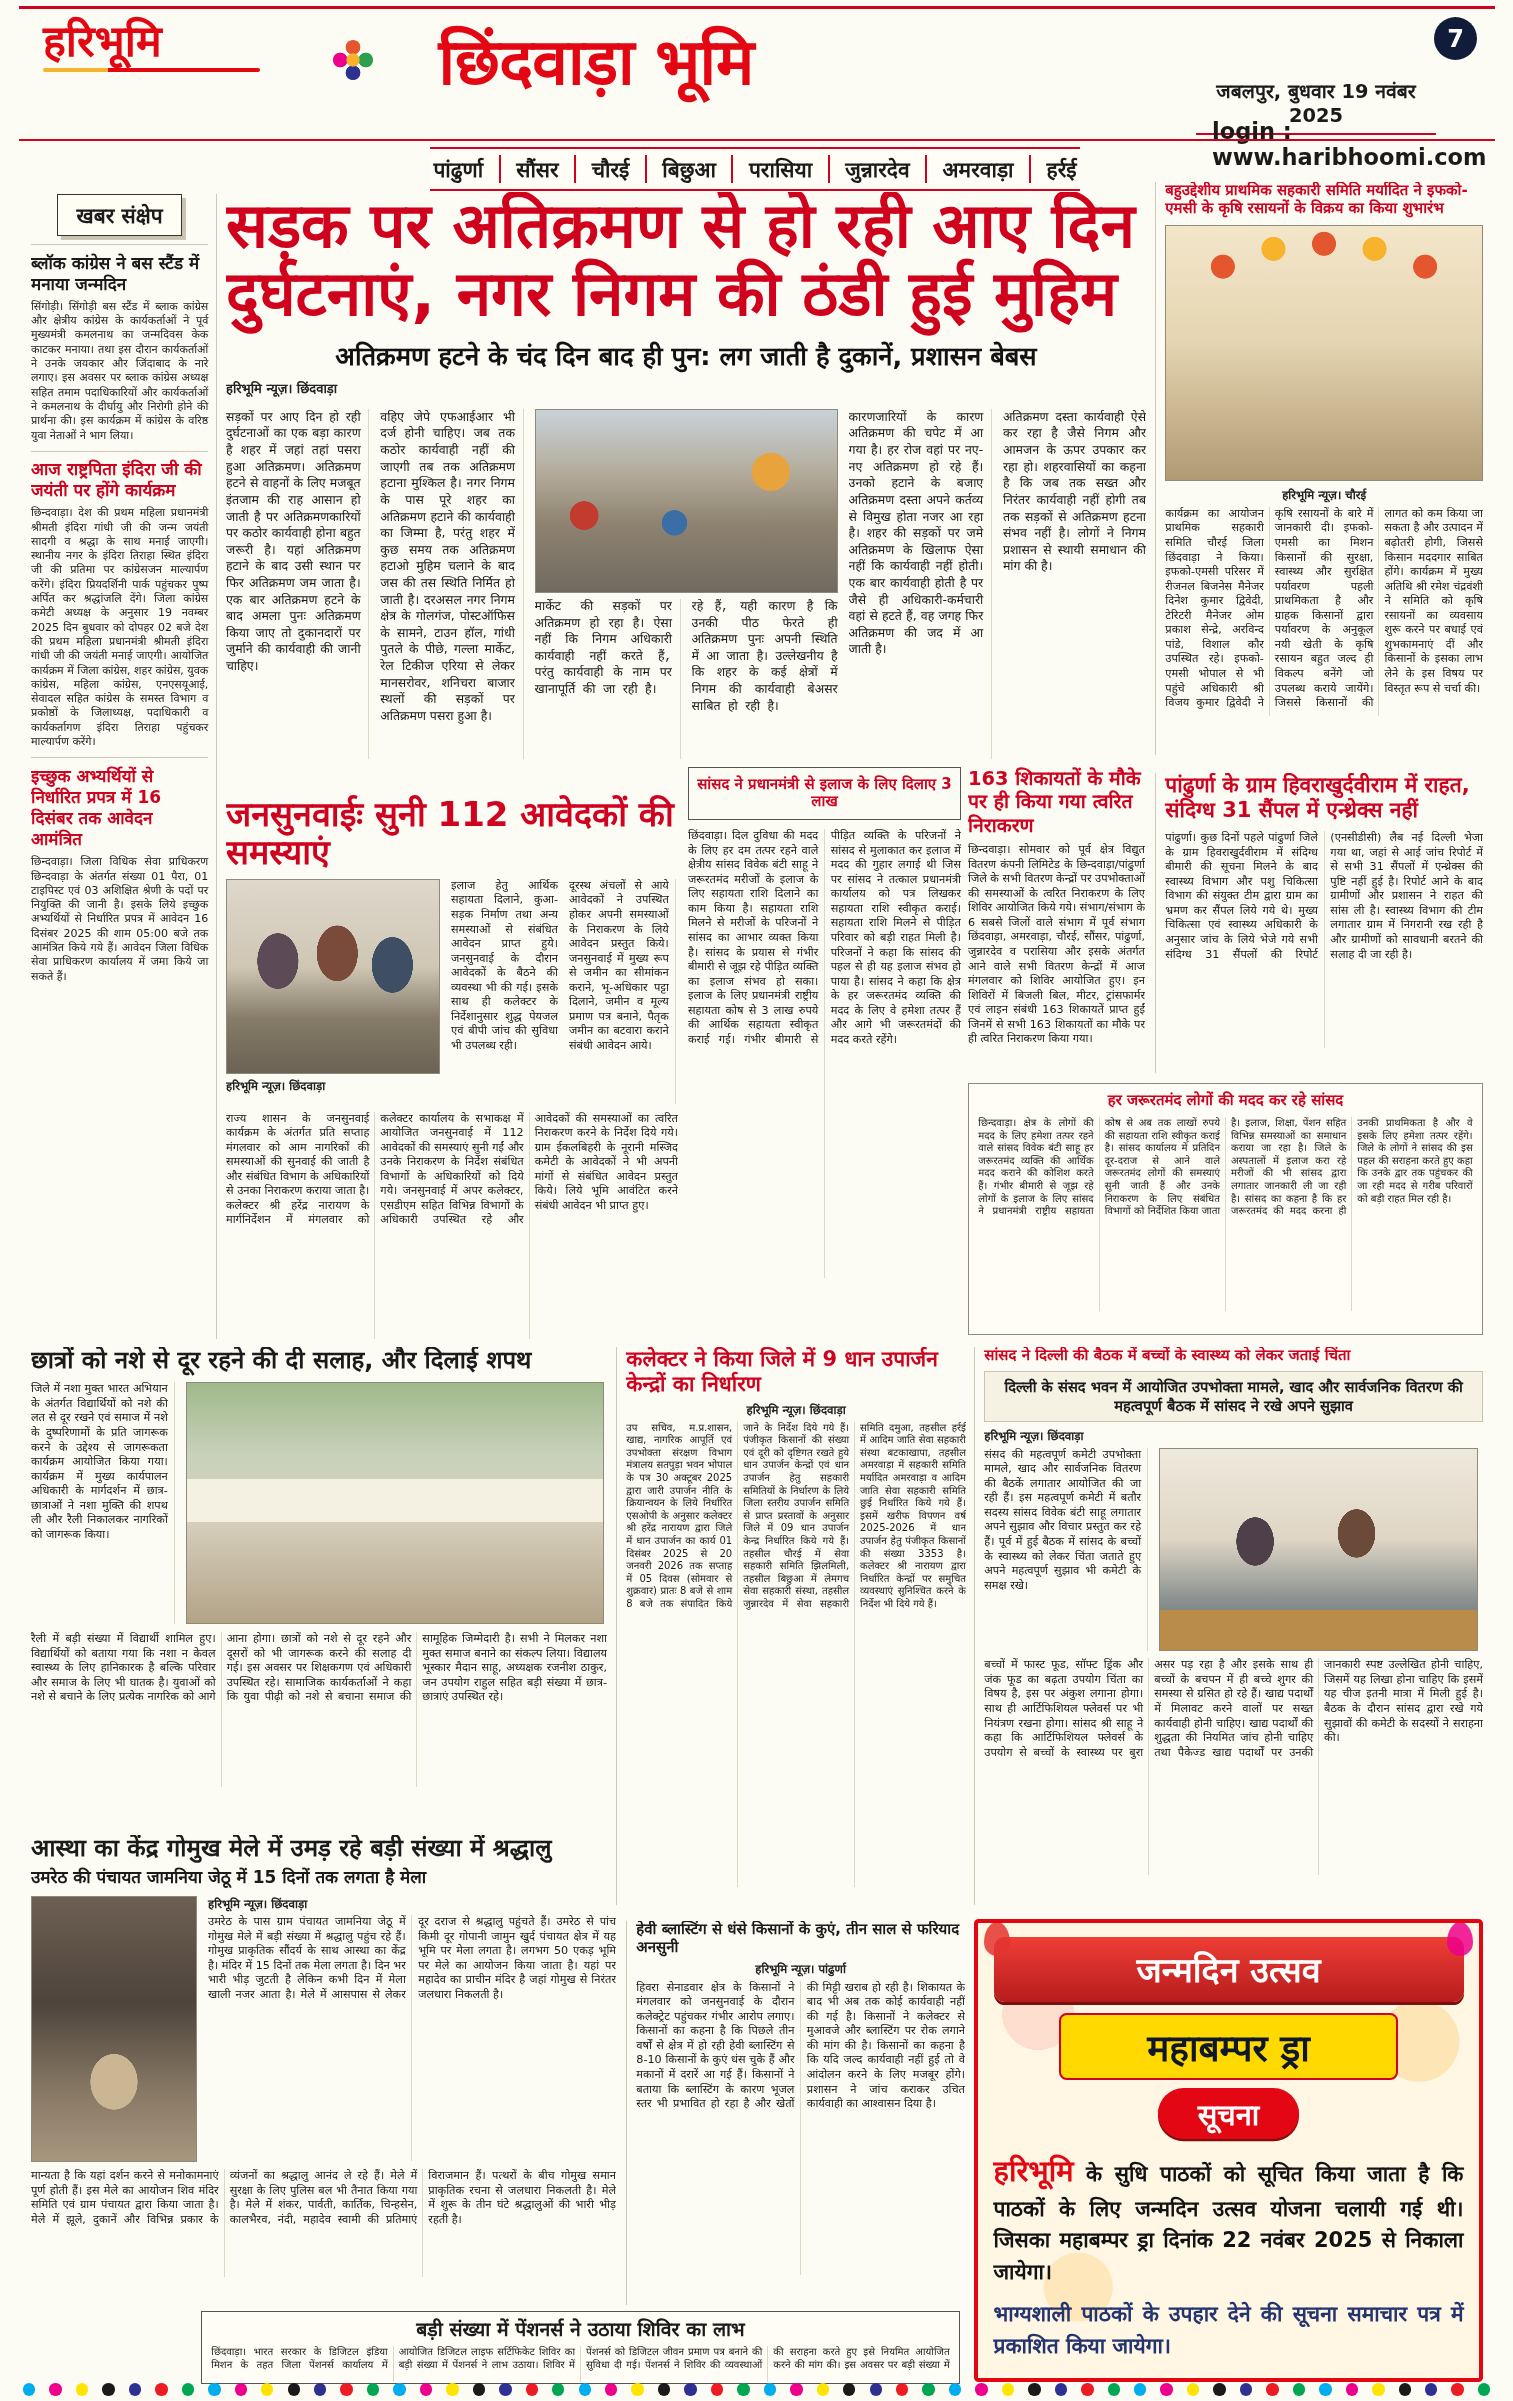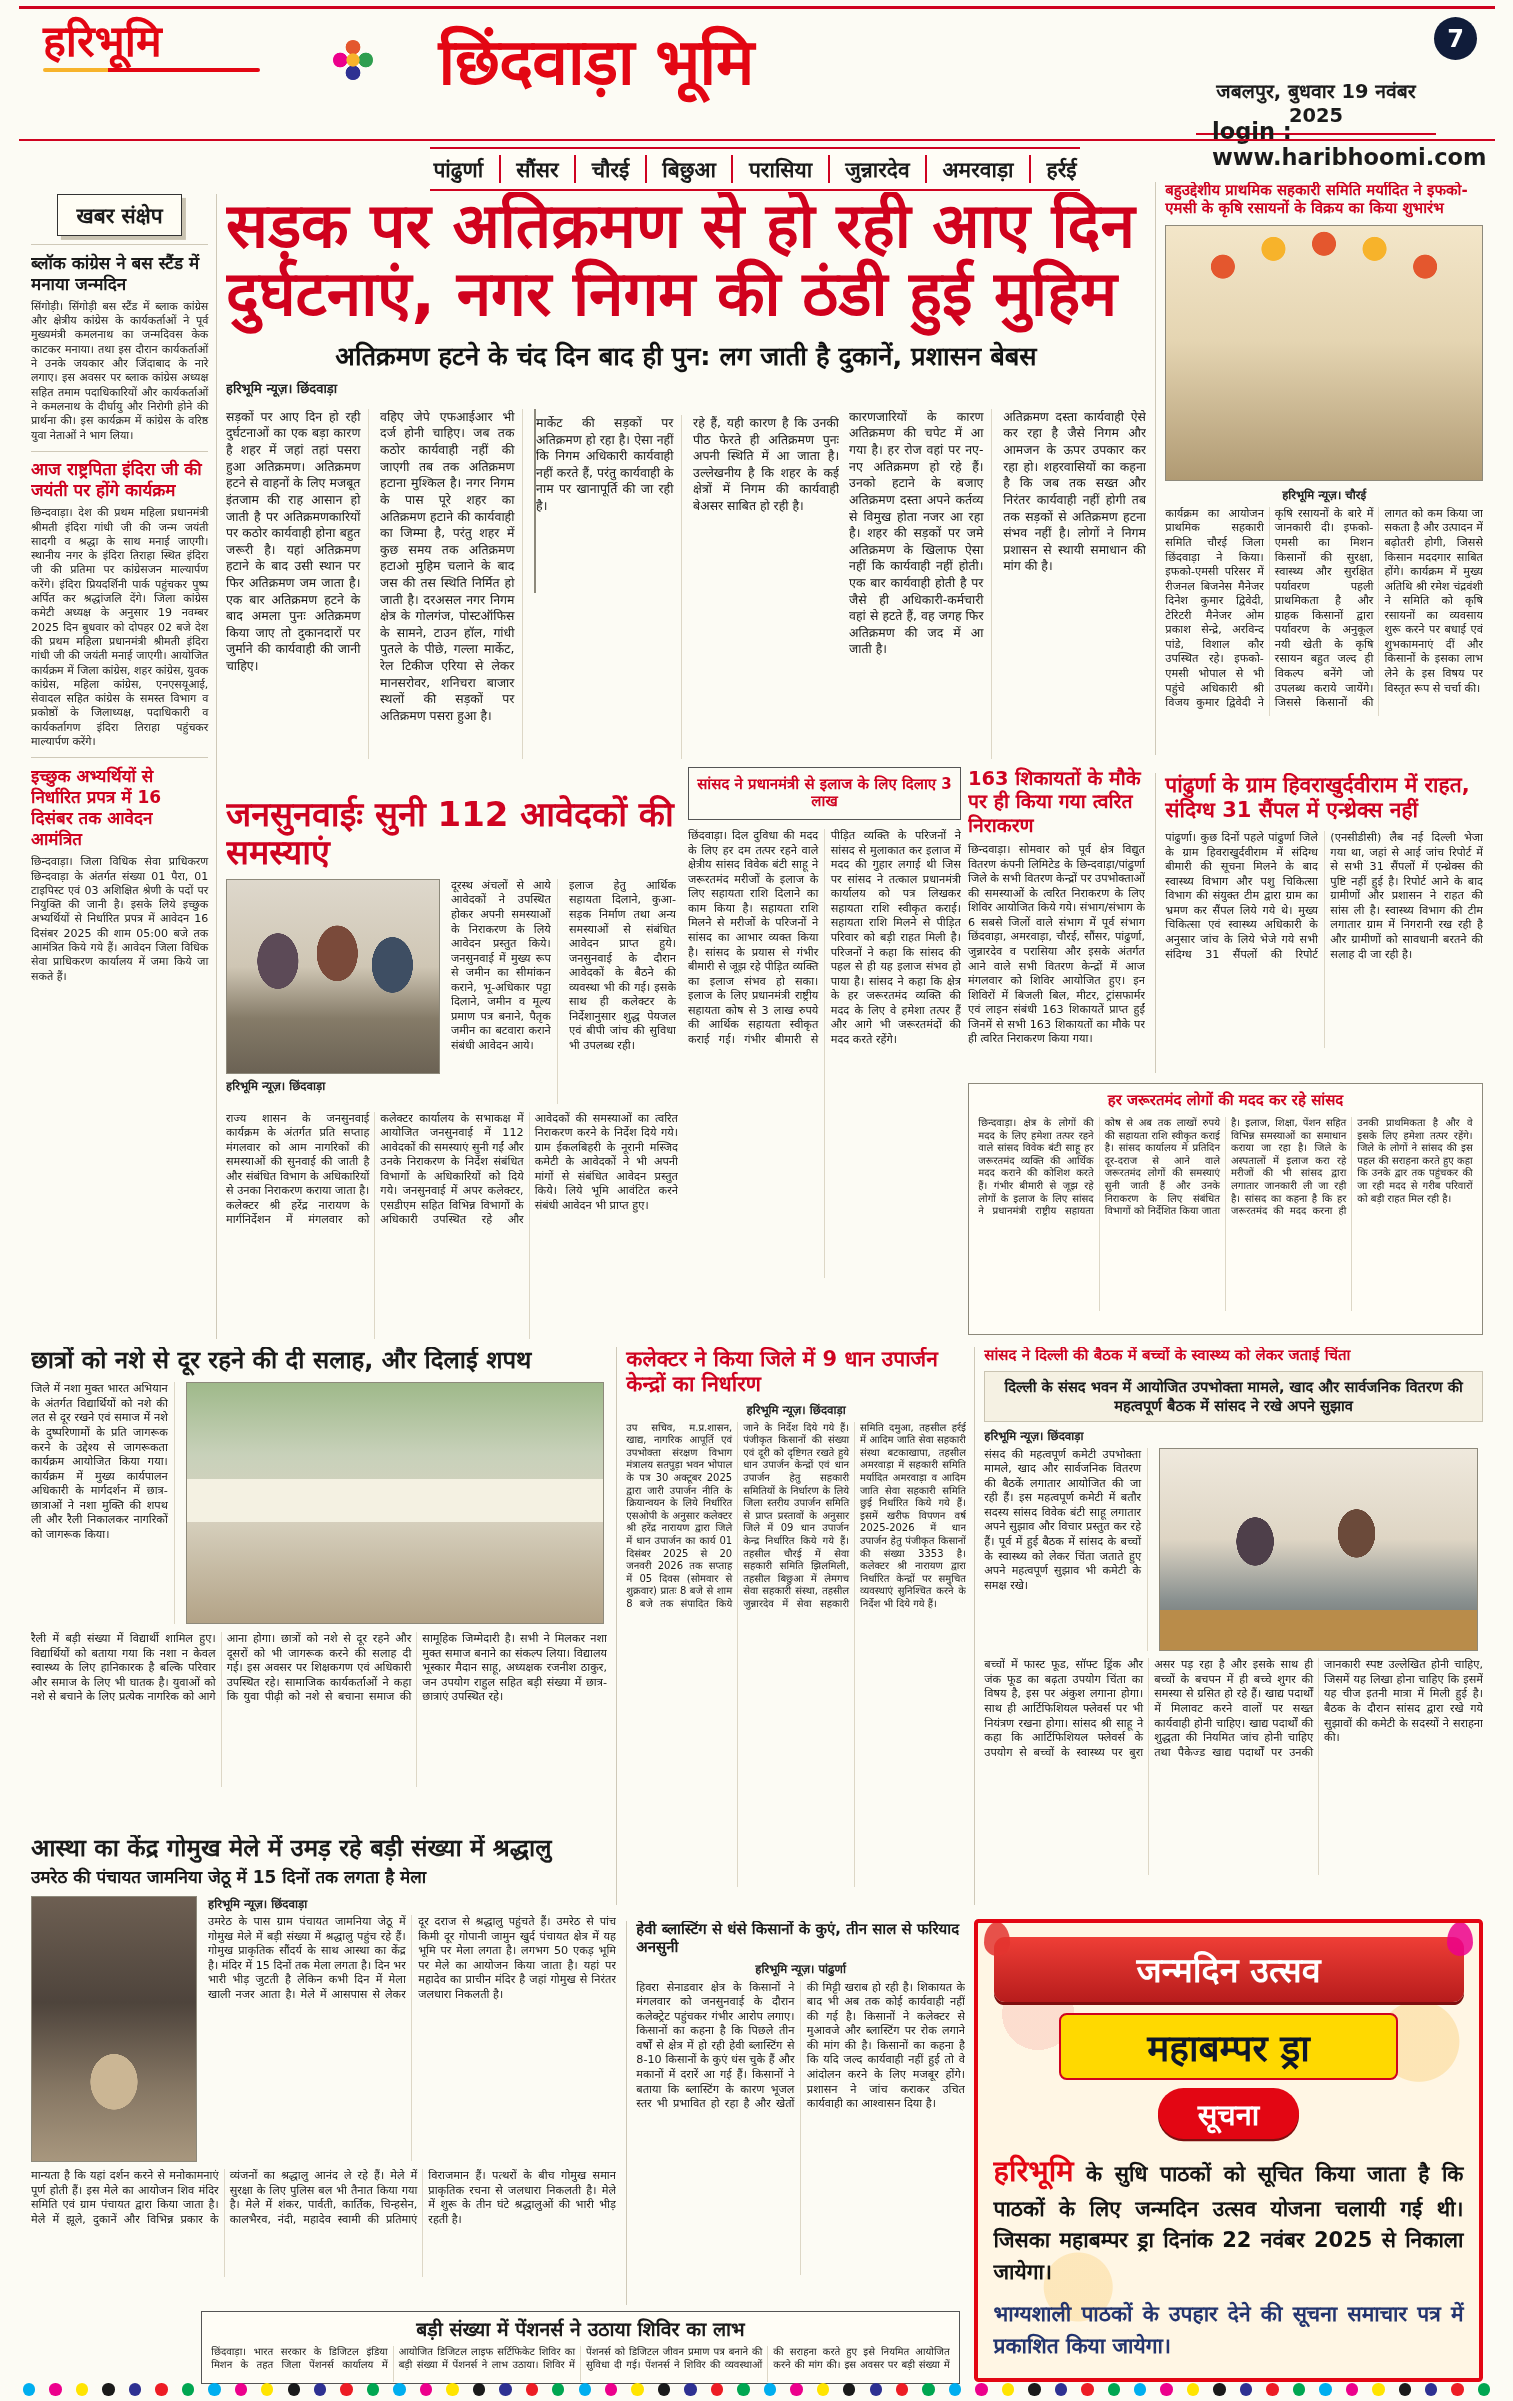--- a/index.html
+++ b/index.html
@@ -180,21 +180,21 @@
     </div>
   </div>
 
   <div class="abs clip" style="left:226px; top:192px; width:920px; height:567px;">
     <div class="lead-h">सड़क पर अतिक्रमण से हो रही आए दिन दुर्घटनाएं, नगर निगम की ठंडी हुई मुहिम</div>
     <div class="lead-sub">अतिक्रमण हटने के चंद दिन बाद ही पुन: लग जाती है दुकानें, प्रशासन बेबस</div>
     <div class="byline" style="margin-top:6.2px;">हरिभूमि न्यूज़। छिंदवाड़ा</div>
     <div style="display:flex; gap:11px; margin-top:12px; height:370px;">
       <div class="btxt clip" style="width:146px; border-right:0.8px solid #ddd7c6; padding-right:7.7px;">सड़कों पर आए दिन हो रही दुर्घटनाओं का एक बड़ा कारण है शहर में जहां तहां पसरा हुआ अतिक्रमण। अतिक्रमण हटने से वाहनों के लिए मजबूत इंतजाम की राह आसान हो जाती है पर अतिक्रमणकारियों पर कठोर कार्यवाही होना बहुत जरूरी है। यहां अतिक्रमण हटाने के बाद उसी स्थान पर फिर अतिक्रमण जम जाता है। एक बार अतिक्रमण हटने के बाद अमला पुनः अतिक्रमण किया जाए तो दुकानदारों पर जुर्माने की कार्यवाही की जानी चाहिए।</div>
       <div class="btxt clip" style="width:146px; border-right:0.8px solid #ddd7c6; padding-right:7.7px;">वहिए जेपे एफआईआर भी दर्ज होनी चाहिए। जब तक कठोर कार्यवाही नहीं की जाएगी तब तक अतिक्रमण हटाना मुश्किल है। नगर निगम के पास पूरे शहर का अतिक्रमण हटाने की कार्यवाही का जिम्मा है, परंतु शहर में कुछ समय तक अतिक्रमण हटाओ मुहिम चलाने के बाद जस की तस स्थिति निर्मित हो जाती है। दरअसल नगर निगम क्षेत्र के गोलगंज, पोस्टऑफिस के सामने, टाउन हॉल, गांधी पुतले के पीछे, गल्ला मार्केट, रेल टिकीज एरिया से लेकर मानसरोवर, शनिचरा बाजार स्थलों की सड़कों पर अतिक्रमण पसरा हुआ है।</div>
-      <div style="width:304px; display:flex; ">
+      <div style="width:304px; display:flex; flex-direction:column;font-family:Liberation Mono, monospace;">
         <div class="photo photo-street" style="width:100%; height:184px;"></div>
         <div style="display:flex; gap:11px; flex:1; margin-top:6.2px;">
           <div class="btxt clip" style="width:146px; border-right:0.8px solid #ddd7c6; padding-right:7.7px;">मार्केट की सड़कों पर अतिक्रमण हो रहा है। ऐसा नहीं कि निगम अधिकारी कार्यवाही नहीं करते हैं, परंतु कार्यवाही के नाम पर खानापूर्ति की जा रही है।</div>
           <div class="btxt clip" style="width:146px;">रहे हैं, यही कारण है कि उनकी पीठ फेरते ही अतिक्रमण पुनः अपनी स्थिति में आ जाता है। उल्लेखनीय है कि शहर के कई क्षेत्रों में निगम की कार्यवाही बेअसर साबित हो रही है।</div>
         </div>
       </div>
       <div class="btxt clip" style="width:146px; border-right:0.8px solid #ddd7c6; padding-right:7.7px;">कारणजारियों के कारण अतिक्रमण की चपेट में आ गया है। हर रोज वहां पर नए-नए अतिक्रमण हो रहे हैं। उनको हटाने के बजाए अतिक्रमण दस्ता अपने कर्तव्य से विमुख होता नजर आ रहा है। शहर की सड़कों पर जमे अतिक्रमण के खिलाफ ऐसा नहीं कि कार्यवाही नहीं होती। एक बार कार्यवाही होती है पर जैसे ही अधिकारी-कर्मचारी वहां से हटते हैं, वह जगह फिर अतिक्रमण की जद में आ जाती है।</div>
       <div class="btxt clip" style="width:146px;">अतिक्रमण दस्ता कार्यवाही ऐसे कर रहा है जैसे निगम और आमजन के ऊपर उपकार कर रहा हो। शहरवासियों का कहना है कि जब तक सख्त और निरंतर कार्यवाही नहीं होगी तब तक सड़कों से अतिक्रमण हटना संभव नहीं है। लोगों ने निगम प्रशासन से स्थायी समाधान की मांग की है।</div>
     </div>
   </div>
@@ -206,22 +206,22 @@
     <div class="btxt-sm cols3 clip" style="height:209px; margin-top:4.6px;">कार्यक्रम का आयोजन प्राथमिक सहकारी समिति चौरई जिला छिंदवाड़ा ने किया। इफको-एमसी परिसर में रीजनल बिजनेस मैनेजर दिनेश कुमार द्विवेदी, टेरिटरी मैनेजर ओम प्रकाश सेन्द्रे, अरविन्द पांडे, विशाल कौर उपस्थित रहे। इफको-एमसी भोपाल से भी पहुंचे अधिकारी श्री विजय कुमार द्विवेदी ने कृषि रसायनों के बारे में जानकारी दी। इफको-एमसी का मिशन किसानों की सुरक्षा, स्वास्थ्य और सुरक्षित पर्यावरण पहली प्राथमिकता है और ग्राहक किसानों द्वारा पर्यावरण के अनुकूल नयी खेती के कृषि रसायन बहुत जल्द ही विकल्प बनेंगे जो उपलब्ध कराये जायेंगे। जिससे किसानों की लागत को कम किया जा सकता है और उत्पादन में बढ़ोतरी होगी, जिससे किसान मददगार साबित होंगे। कार्यक्रम में मुख्य अतिथि श्री रमेश चंद्रवंशी ने समिति को कृषि रसायनों का व्यवसाय शुरू करने पर बधाई एवं शुभकामनाएं दीं और किसानों के इसका लाभ लेने के इस विषय पर विस्तृत रूप से चर्चा की।</div>
   </div>
 
   <div class="abs clip" style="left:226px; top:767px; width:452px; height:572px;">
     <div class="h35 red">जनसुनवाईः सुनी 112 आवेदकों की समस्याएं</div>
     <div style="display:flex; gap:11px; margin-top:7.7px;">
       <div style="width:214px;">
         <div class="photo photo-desk" style="width:214px; height:195px;"></div>
         <div class="byline-sm" style="margin-top:4.6px;">हरिभूमि न्यूज़। छिंदवाड़ा</div>
       </div>
+      <div class="btxt-sm clip" style="width:107px; height:225px;">इलाज हेतु आर्थिक सहायता दिलाने, कुआ-सड़क निर्माण तथा अन्य समस्याओं से संबंधित आवेदन प्राप्त हुये। जनसुनवाई के दौरान आवेदकों के बैठने की व्यवस्था भी की गई। इसके साथ ही कलेक्टर के निर्देशानुसार शुद्ध पेयजल एवं बीपी जांच की सुविधा भी उपलब्ध रही।</div>
       <div class="btxt-sm clip" style="width:107px; height:225px; border-right:0.8px solid #ddd7c6; padding-right:6.2px;">दूरस्थ अंचलों से आये आवेदकों ने उपस्थित होकर अपनी समस्याओं के निराकरण के लिये आवेदन प्रस्तुत किये। जनसुनवाई में मुख्य रूप से जमीन का सीमांकन कराने, भू-अधिकार पट्टा दिलाने, जमीन व मूल्य प्रमाण पत्र बनाने, पैतृक जमीन का बटवारा कराने संबंधी आवेदन आये।</div>
-      <div class="btxt-sm clip" style="width:107px; height:225px;">इलाज हेतु आर्थिक सहायता दिलाने, कुआ-सड़क निर्माण तथा अन्य समस्याओं से संबंधित आवेदन प्राप्त हुये। जनसुनवाई के दौरान आवेदकों के बैठने की व्यवस्था भी की गई। इसके साथ ही कलेक्टर के निर्देशानुसार शुद्ध पेयजल एवं बीपी जांच की सुविधा भी उपलब्ध रही।</div>
     </div>
     <div class="btxt-sm cols3 clip" style="height:279px; margin-top:7.7px;">राज्य शासन के जनसुनवाई कार्यक्रम के अंतर्गत प्रति सप्ताह मंगलवार को आम नागरिकों की समस्याओं की सुनवाई की जाती है और संबंधित विभाग के अधिकारियों से उनका निराकरण कराया जाता है। कलेक्टर श्री हरेंद्र नारायण के मार्गनिर्देशन में मंगलवार को कलेक्टर कार्यालय के सभाकक्ष में आयोजित जनसुनवाई में 112 आवेदकों की समस्याएं सुनी गईं और उनके निराकरण के निर्देश संबंधित विभागों के अधिकारियों को दिये गये। जनसुनवाई में अपर कलेक्टर, एसडीएम सहित विभिन्न विभागों के अधिकारी उपस्थित रहे और आवेदकों की समस्याओं का त्वरित निराकरण करने के निर्देश दिये गये। ग्राम ईकलबिहरी के नूरानी मस्जिद कमेटी के आवेदकों ने भी अपनी मांगों से संबंधित आवेदन प्रस्तुत किये। लिये भूमि आवंटित करने संबंधी आवेदन भी प्राप्त हुए।</div>
   </div>
 
   <div class="abs clip" style="left:688px; top:767px; width:273px; height:572px;">
     <div class="boxed-h h29 red">सांसद ने प्रधानमंत्री से इलाज के लिए दिलाए 3 लाख</div>
     <div class="btxt-sm cols2 clip" style="height:449px; margin-top:9.3px;">छिंदवाड़ा। दिल दुविधा की मदद के लिए हर दम तत्पर रहने वाले क्षेत्रीय सांसद विवेक बंटी साहू ने जरूरतमंद मरीजों के इलाज के लिए सहायता राशि दिलाने का काम किया है। सहायता राशि मिलने से मरीजों के परिजनों ने सांसद का आभार व्यक्त किया है। सांसद के प्रयास से गंभीर बीमारी से जूझ रहे पीड़ित व्यक्ति का इलाज संभव हो सका। इलाज के लिए प्रधानमंत्री राष्ट्रीय सहायता कोष से 3 लाख रुपये की आर्थिक सहायता स्वीकृत कराई गई। गंभीर बीमारी से पीड़ित व्यक्ति के परिजनों ने सांसद से मुलाकात कर इलाज में मदद की गुहार लगाई थी जिस पर सांसद ने तत्काल प्रधानमंत्री कार्यालय को पत्र लिखकर सहायता राशि स्वीकृत कराई। सहायता राशि मिलने से पीड़ित परिवार को बड़ी राहत मिली है। परिजनों ने कहा कि सांसद की पहल से ही यह इलाज संभव हो पाया है। सांसद ने कहा कि क्षेत्र के हर जरूरतमंद व्यक्ति की मदद के लिए वे हमेशा तत्पर हैं और आगे भी जरूरतमंदों की मदद करते रहेंगे।</div>
   </div>
 
   <div class="abs clip" style="left:968px; top:767px; width:177px; height:307px;">

